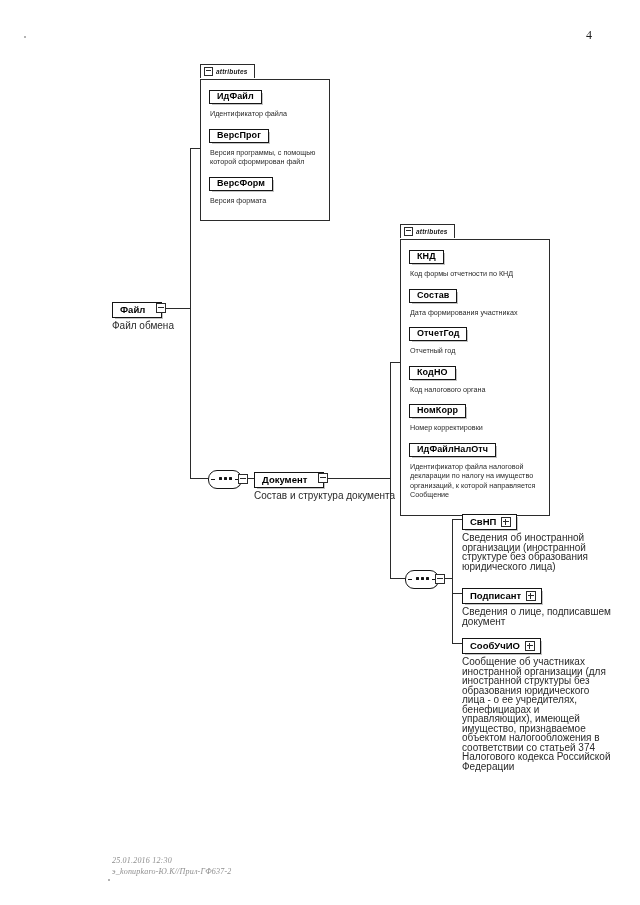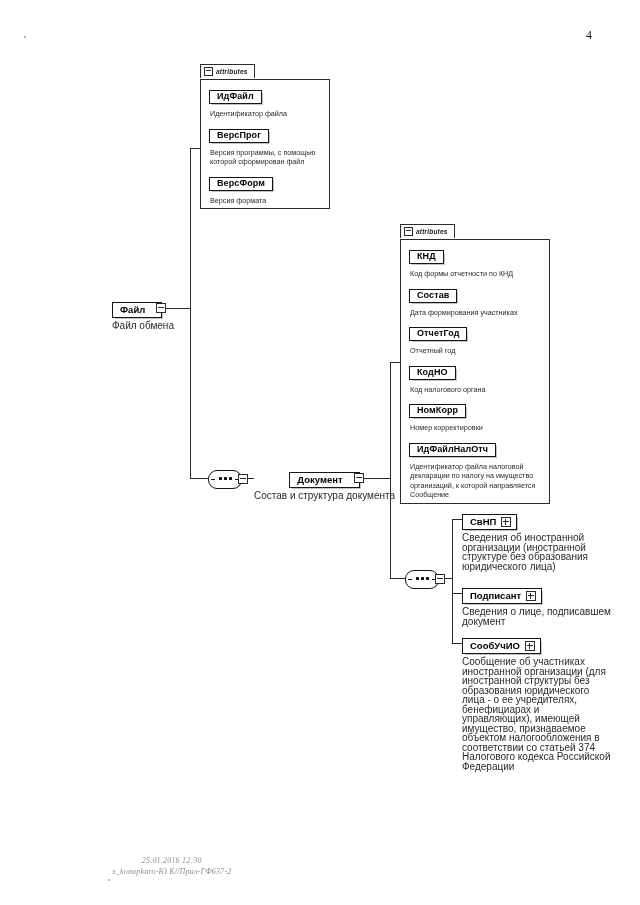--- a/index.html
+++ b/index.html
@@ -23,21 +23,21 @@
 
   .figure-caption{
     position:absolute;left:0;top:811px;width:640px;text-align:center;
     font-family:"Liberation Serif",serif;font-size:13.5px;color:#141414;
     letter-spacing:.2px;
   }
 
   .footer{
     position:absolute;left:112px;top:855px;
     font-family:"Liberation Serif",serif;font-style:italic;
-    font-size:8px;color:#8e8e8e;line-height:11px;letter-spacing:.2px;text-align:center;
+    font-size:8px;color:#8e8e8e;line-height:11px;letter-spacing:.2px;
   }
   .footer div{white-space:nowrap;}
 
   
   .diagram{position:absolute;left:0;top:0;width:640px;height:830px;}
 
   
   .ln{position:absolute;background:#2b2b2b;}
   .ln.h{height:1px;}
   .ln.v{width:1px;}
@@ -56,21 +56,21 @@
   .minus-box{
     width:7px;height:7px;border:1px solid #2b2b2b;background:#fff;
     position:relative;flex:none;
   }
   .minus-box::before{
     content:"";position:absolute;left:1px;right:1px;top:2px;
     height:1px;background:#2b2b2b;
   }
   .attrs-body{
     border:1px solid #2b2b2b;background:#fff;margin-top:-1px;
-    padding:6px 8px 3px 8px;position:relative;z-index:1;
+    padding:6px 8px 15px 8px;position:relative;z-index:1;
   }
 
   
   .chip{
     display:inline-block;border:1.4px solid #151515;background:#fff;
     padding:1px 7px 2px 7px;font-size:9px;font-weight:bold;color:#000;
     position:relative;margin-bottom:3px;letter-spacing:.1px;
   }
   .chip::after{ 
     content:"";position:absolute;left:2px;top:2px;right:-2px;bottom:-2px;
@@ -212,21 +212,21 @@
               <i></i>
               <i></i>
               <i></i>
             </span>
           <span class="bar r"></span>
         </div>
         <span class="handle" style="position:absolute;right:-8px;top:4px;"></span>
       </div>
     </div>
 
-    <div class="node" style="left:254px;top:469px;text-align:center;">
+    <div class="node" style="left:254px;top:469px;">
       <div class="node-wrap">
         <div class="node-box">
           <span>Документ</span>
           <span style="display:inline-block;width:6px;"></span>
         </div>
         <span class="handle" style="right:-4px;top:4px;"></span>
       </div>
       <div class="node-desc">Состав и структура документа</div>
     </div>
 

